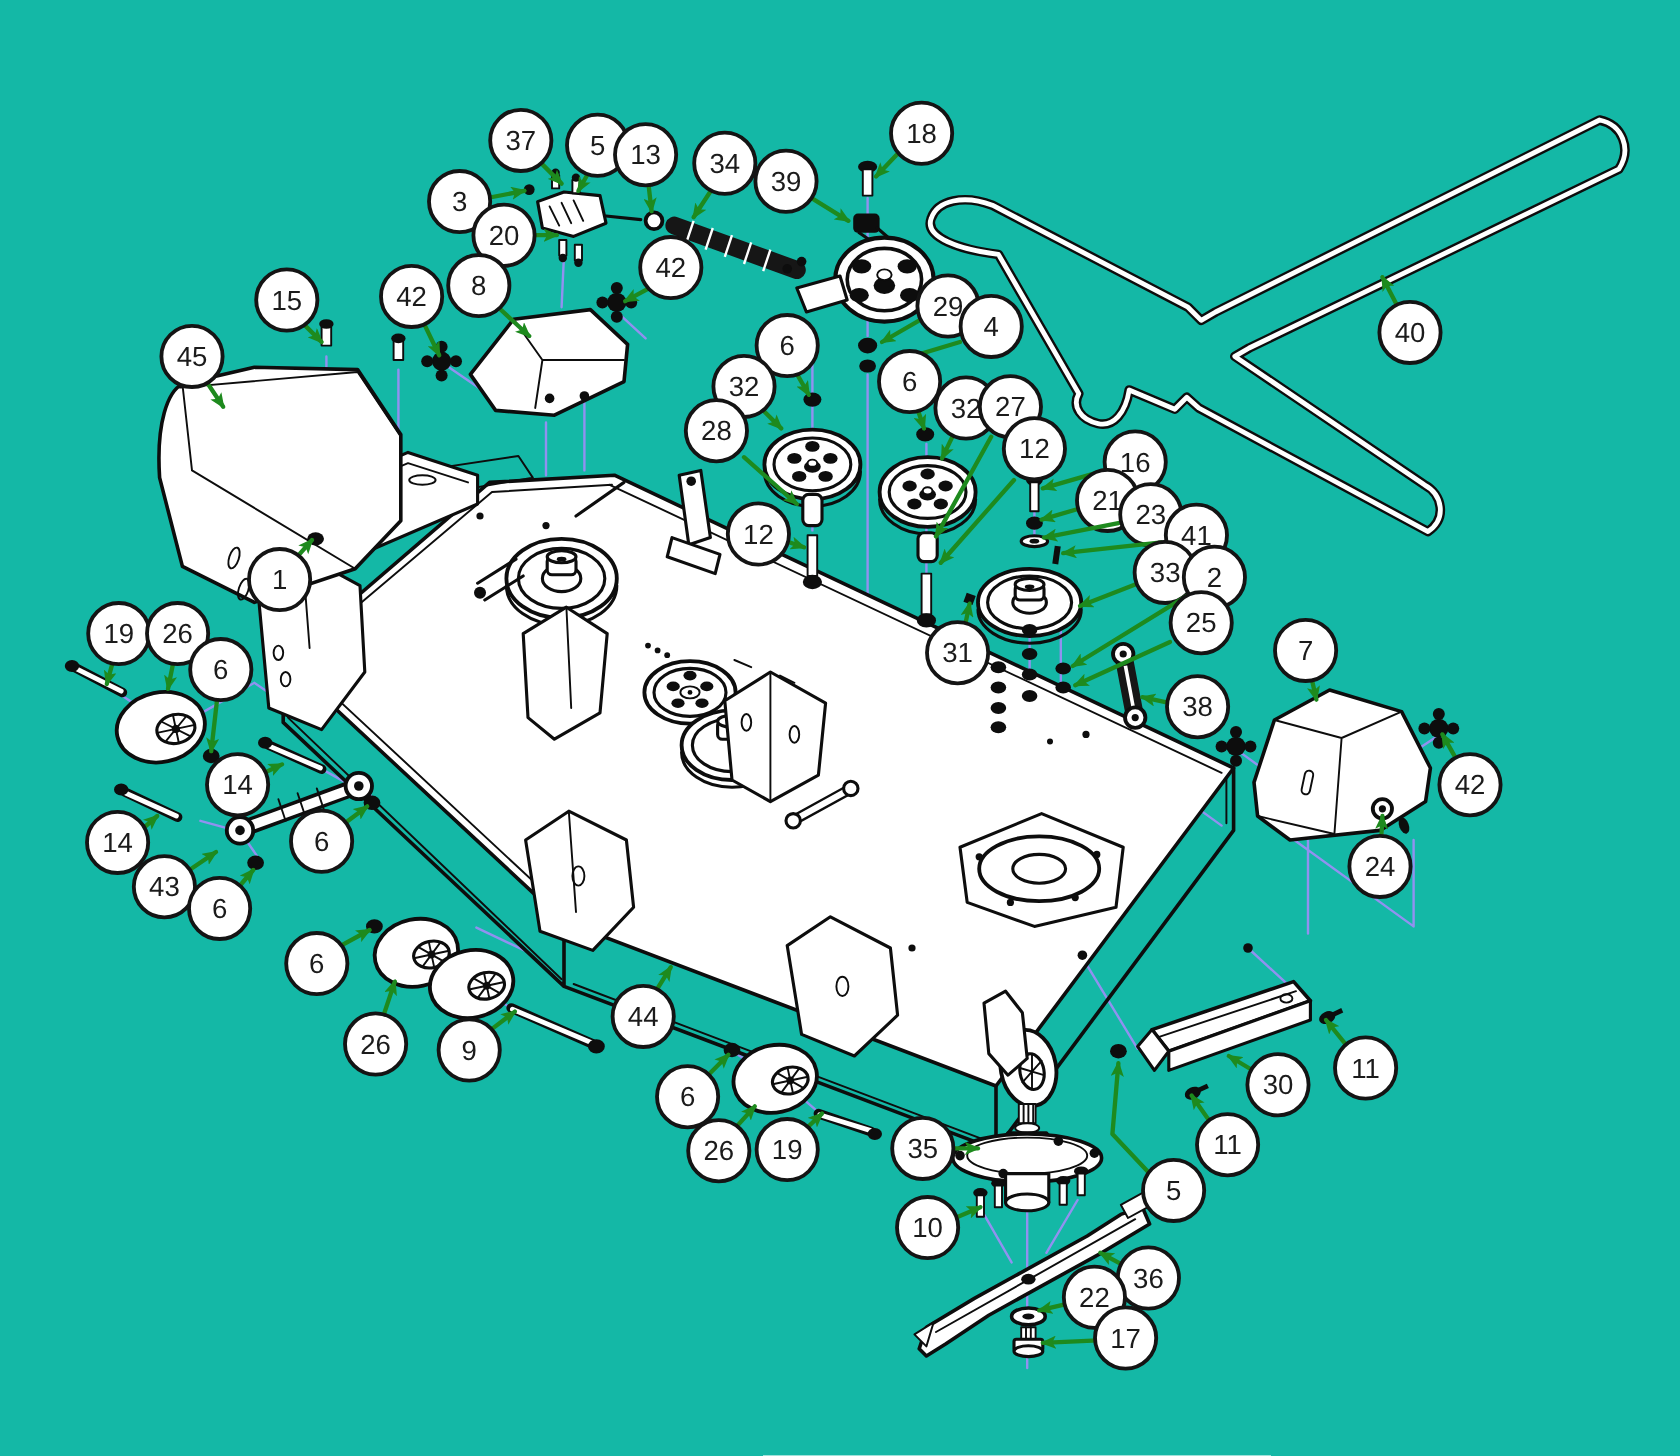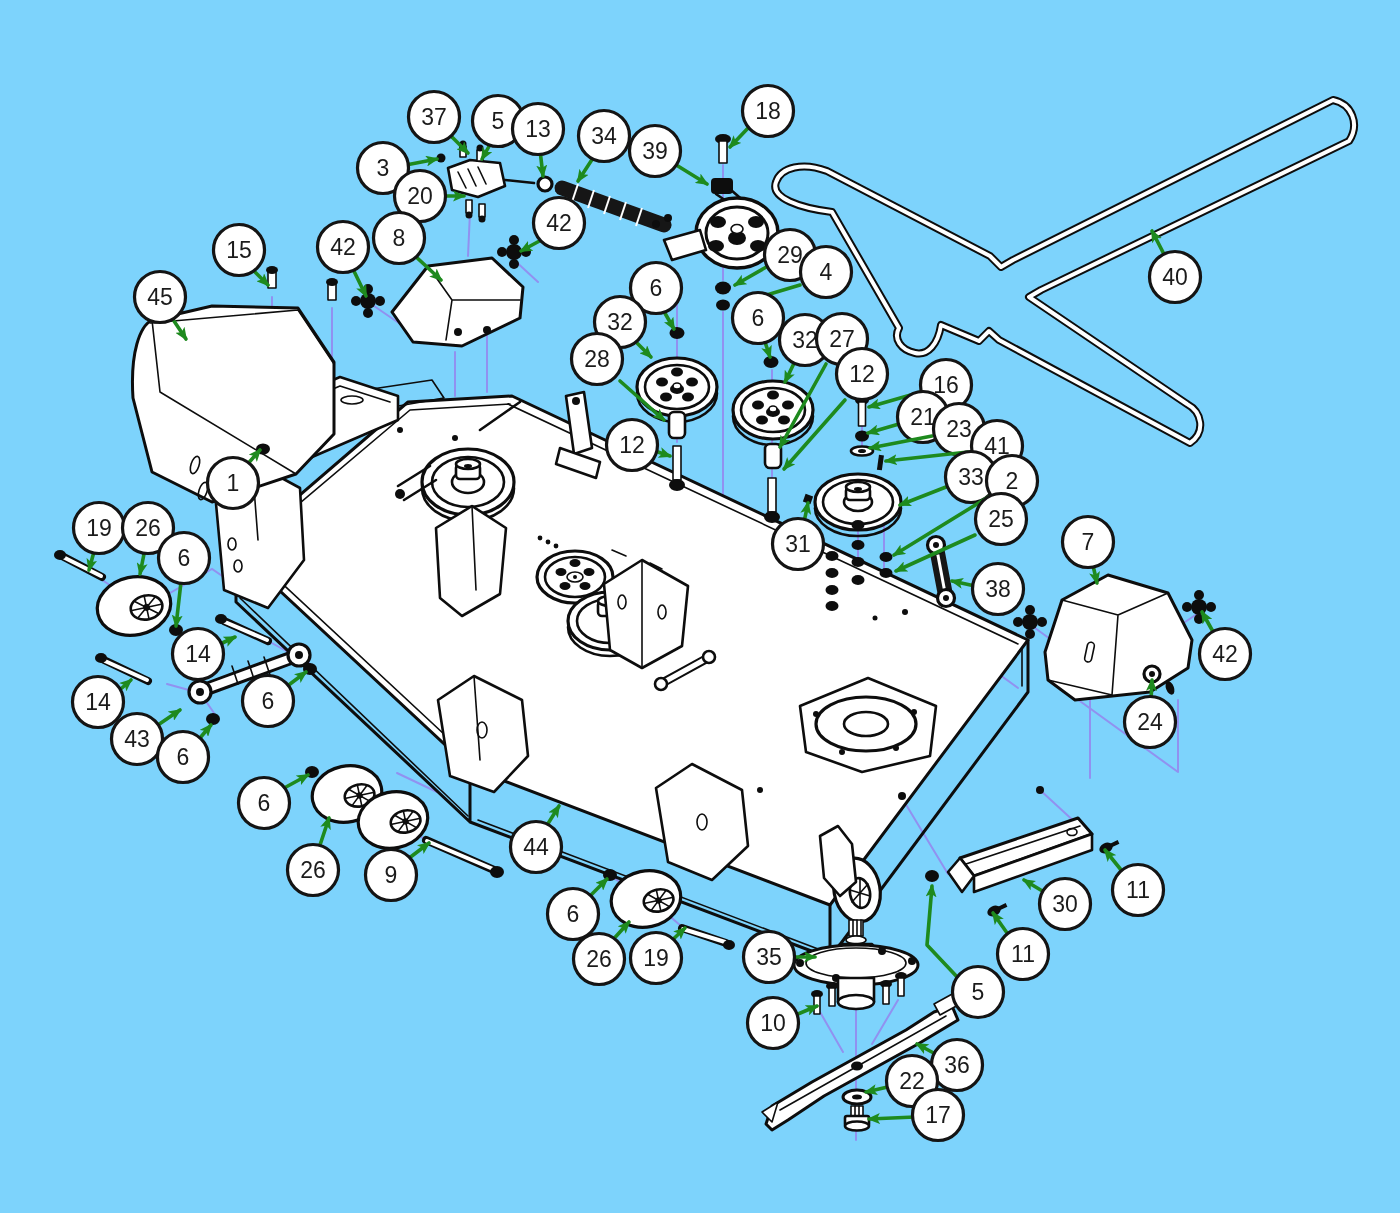--- a/index.html
+++ b/index.html
@@ -1,16 +1,16 @@
 <!DOCTYPE html>
 <html style="--c-line: #0d0d0d; --c-arrow: #1e8a1e; --c-axis: #9191f0; --c-callout-fill: #ffffff; --c-callout-stroke: #141414;"><head>
 <meta charset="utf-8">
 <style>
   html,body{margin:0;padding:0;background:#fff;}
-  .stage{position:relative;width:1400px;height:1213px;background:#7dd3fc;overflow:hidden;}
+  .stage{position:relative;width:1400px;height:1213px;background:#14b8a6;overflow:hidden;}
   svg{display:block;font-family:"Liberation Sans",sans-serif;}
   .part{fill:none;stroke:var(--c-line);stroke-width:2.6;stroke-linejoin:round;stroke-linecap:round;}
   .partfill{fill:#fff;stroke:var(--c-line);stroke-width:2.6;stroke-linejoin:round;}
   .thin{stroke-width:1.6;}
   .thick{stroke-width:3.2;}
   .dark{fill:var(--c-line);stroke:none;}
   .axis{fill:none;stroke:var(--c-axis);stroke-width:2;stroke-linecap:round;}
   .arrow{fill:none;stroke:var(--c-arrow);stroke-width:3.6;stroke-linecap:round;stroke-linejoin:round;}
   .callout-circle{fill:var(--c-callout-fill);stroke:var(--c-callout-stroke);}
   .callout-text{fill:#1b1b1b;font-weight:400;}

